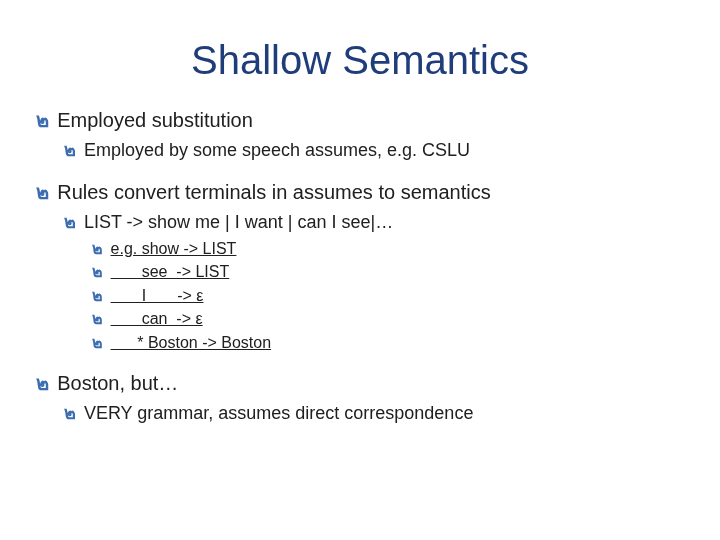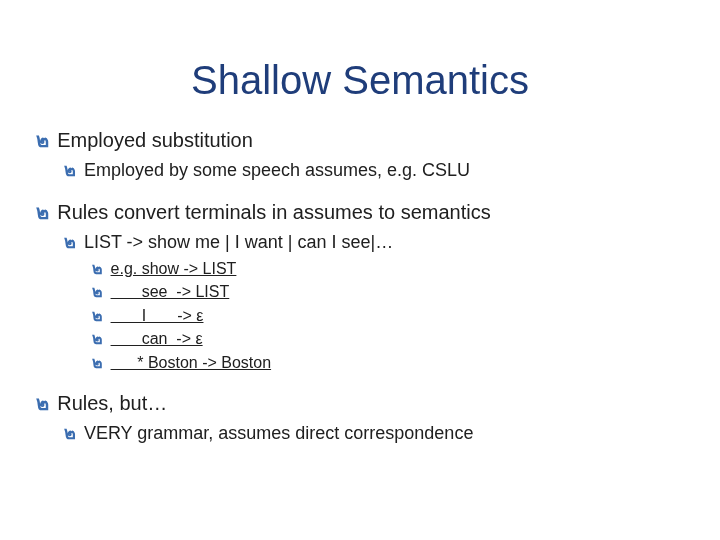--- a/index.html
+++ b/index.html
@@ -10,21 +10,20 @@
     background: #ffffff;
     font-family: Arial, Helvetica, sans-serif;
     color: #202020;
     overflow: hidden;
   }
   .slide {
     width: 720px;
     height: 428px;
     box-sizing: border-box;
     padding: 30px 30px 34px 30px;
-    margin-top: 20px;
   }
   .title {
     font-size: 40px;
     color: #1f3d7a;
     text-align: center;
     margin: 8px 0 24px 0;
     font-weight: normal;
   }
   .lvl1, .lvl2, .lvl3 {
     display: flex;
@@ -87,20 +86,20 @@
         <span class="bullet">๒</span>
         <span class="txt mono">       can  -&gt; ε</span>
       </div>
       <div class="lvl3">
         <span class="bullet">๒</span>
         <span class="txt mono">      * Boston -&gt; Boston</span>
       </div>
       <div class="gap"></div>
       <div class="lvl1">
         <span class="bullet">๒</span>
-        <span class="txt">Rules, but…</span>
+        <span class="txt">Boston, but…</span>
       </div>
       <div class="lvl2">
         <span class="bullet">๒</span>
         <span class="txt">VERY grammar, assumes direct correspondence</span>
       </div>
     </div>
 </div>
 
 </body></html>

